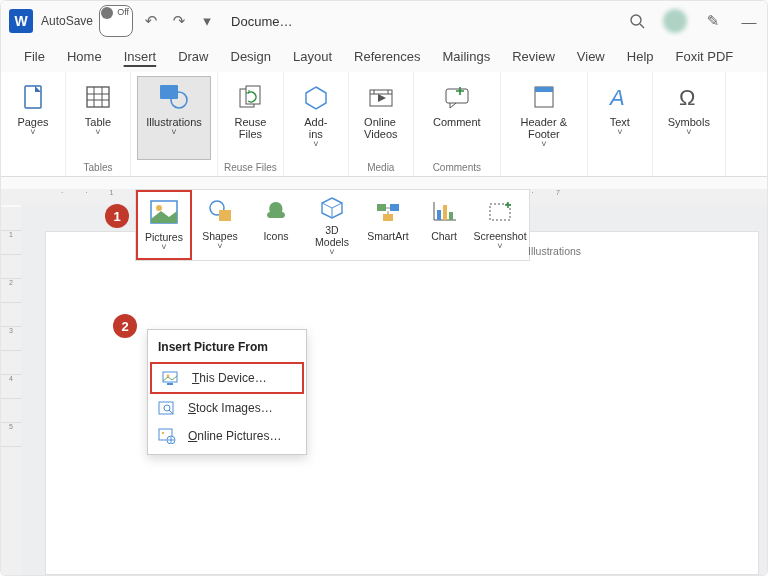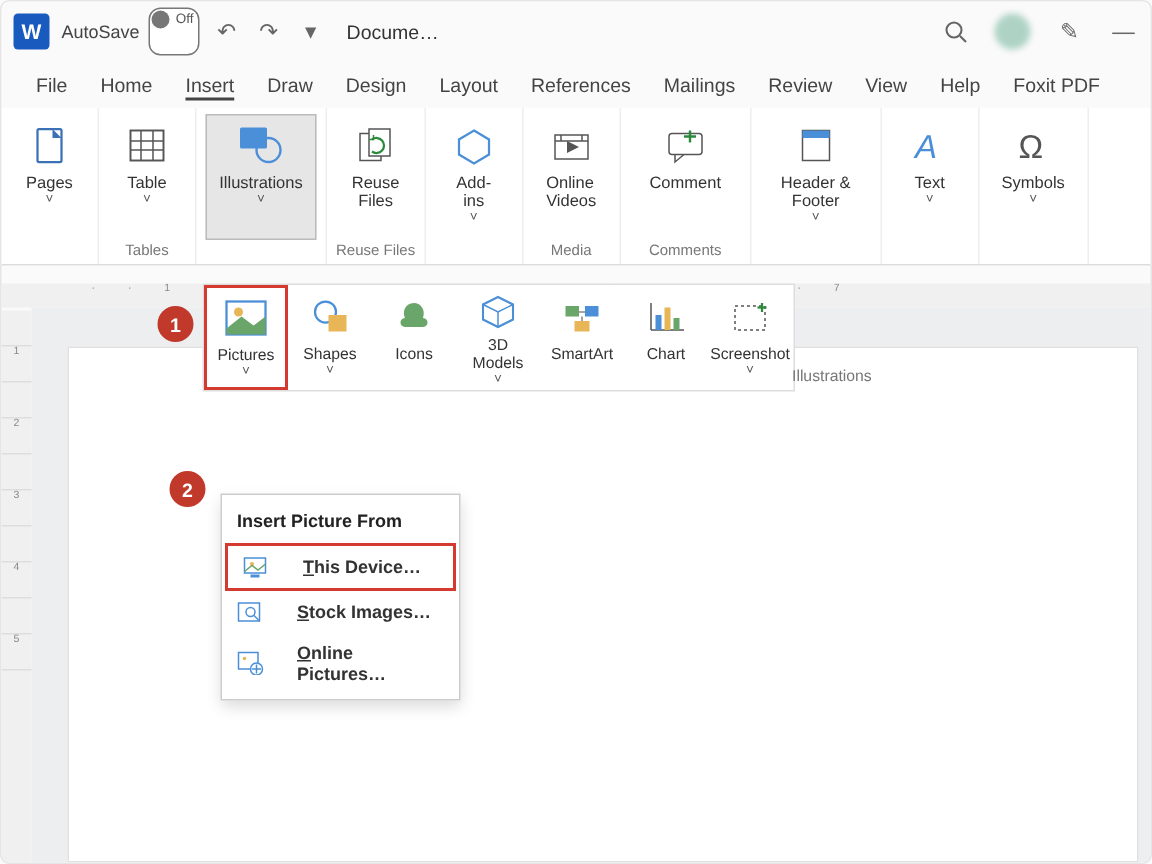--- a/index.html
+++ b/index.html
@@ -32,21 +32,21 @@
   .rgroup-label { font-size: 10px; color: #777; padding: 2px 0 3px 0; text-align: center; }
 
   .subribbon { position: absolute; left: 134px; top: 188px; width: 395px; background: #fff; border: 1px solid #ddd; display: flex; flex-direction: row; z-index: 5; }
   .subribbon .row { display: flex; }
   .subribbon .rbtn { width: 56px; height: 70px; font-size: 10.5px; }
   .subribbon .rbtn.red { border: 2px solid #d43a2f; }
   .subribbon .rgroup-label { align-self: flex-end; width: 100%; padding-right: 16px; text-align: right; font-size: 10.5px; }
 
   .dropdown { position: absolute; left: 146px; top: 280px; width: 160px; background: #fff; border: 1px solid #ccc; box-shadow: 0 4px 10px rgba(0,0,0,.15); z-index: 6; padding: 4px 0; margin-top: 48px; }
   .dd-header { font-weight: 600; font-size: 12px; padding: 6px 10px 8px 10px; color: #222; }
-  .dd-item { display: flex; align-items: center; gap: 22px; padding: 6px 10px; font-size: 12px; color: #333; cursor: pointer; font-weight: bold; }
+  .dd-item { display: flex; align-items: center; gap: 12px; padding: 6px 10px; font-size: 12px; color: #333; cursor: pointer; }
   .dd-item .u { text-decoration: underline; }
   .dd-item.red { border: 2px solid #d43a2f; margin: 0 2px; }
   .dd-icon { width: 18px; height: 16px; }
 
   .callout { position: absolute; width: 24px; height: 24px; background: #c1392b; color: #fff; border-radius: 50%; font-size: 13px; font-weight: 600; display: flex; align-items: center; justify-content: center; z-index: 10; }
   .co1 { left: 104px; top: 203px; }
   .co2 { left: 112px; top: 313px; }
 
   .ruler { position: absolute; left: 0; right: 0; top: 188px; height: 16px; background: #f0f0f0; font-size: 7px; color: #888; letter-spacing: 10px; padding-left: 60px; overflow: hidden; white-space: nowrap; z-index: 1; }
   .vruler { position: absolute; left: 0; top: 206px; bottom: 0; width: 20px; background: #f0f0f0; z-index: 1; }

